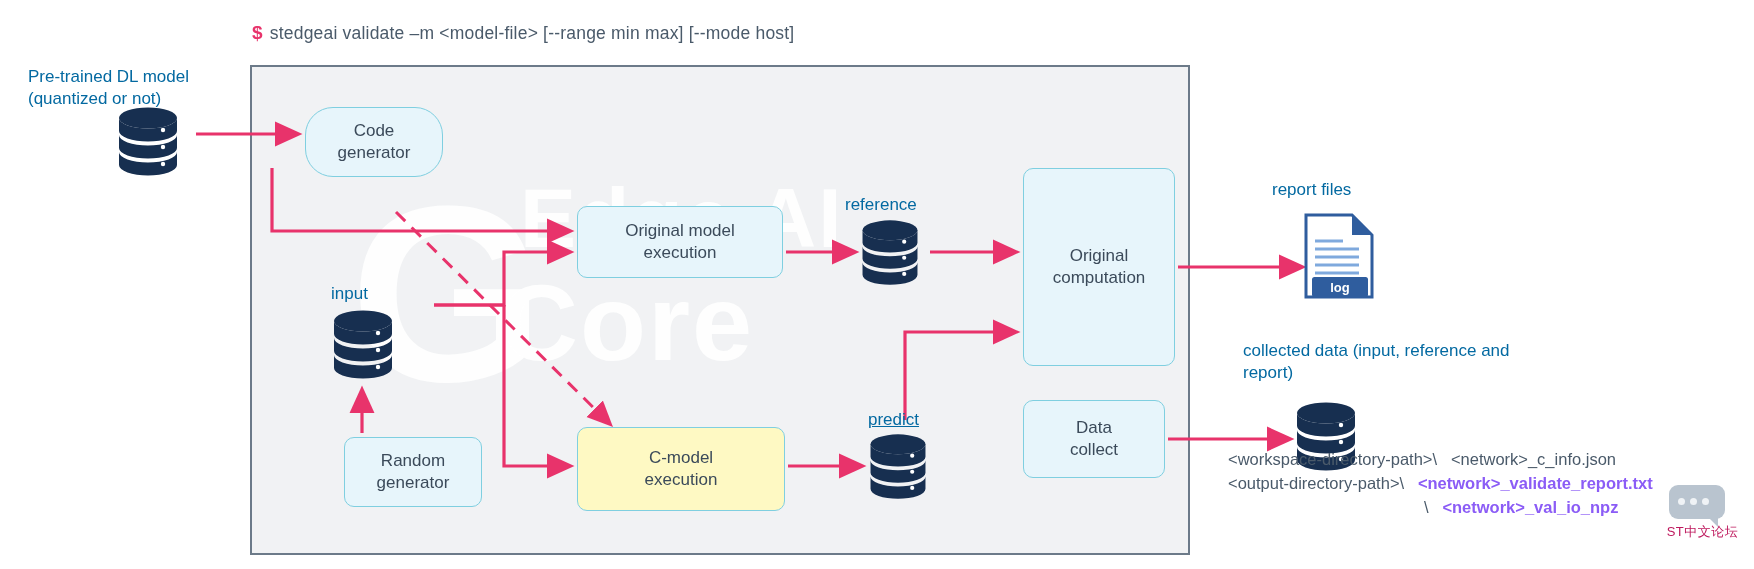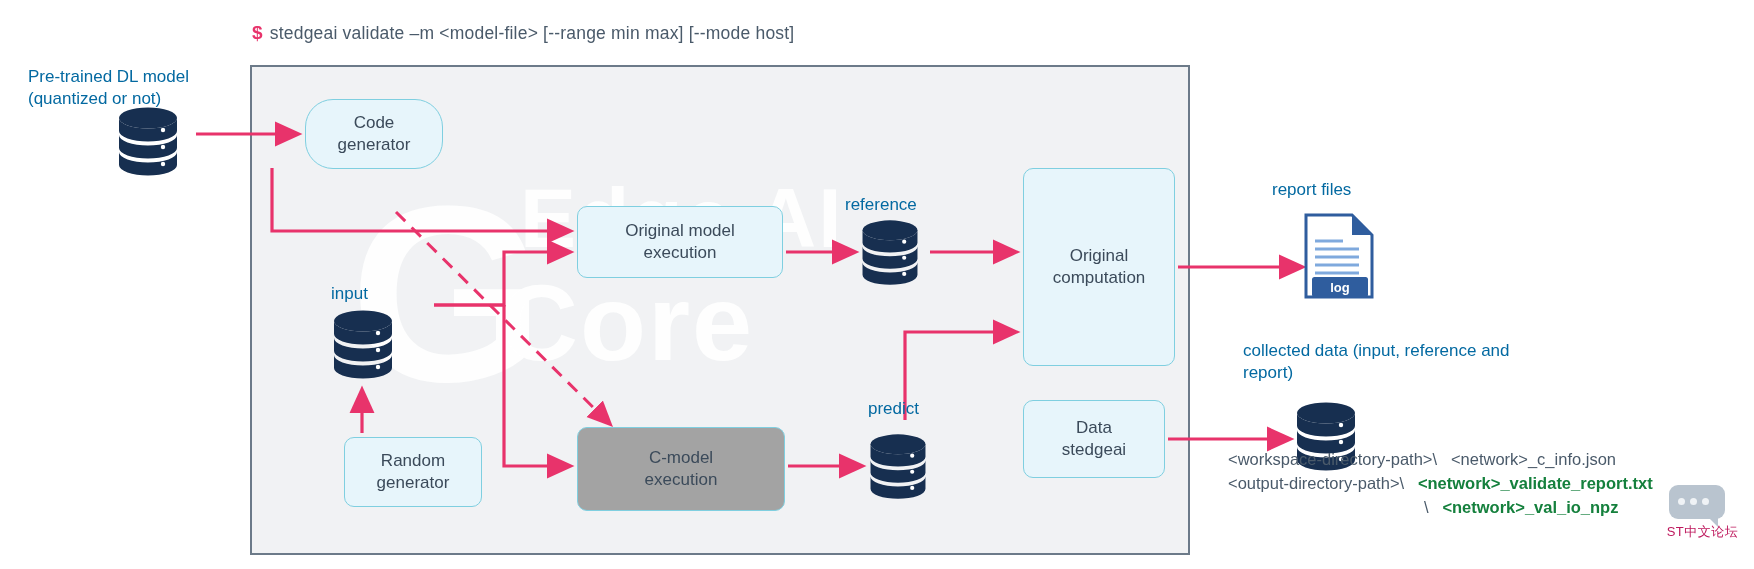--- a/index.html
+++ b/index.html
@@ -22,45 +22,45 @@
   #wm .wm-text{position:absolute;color:#ffffff;font-weight:bold;
        font-family:"Liberation Sans","DejaVu Sans",sans-serif;opacity:.95;}
   #wm .wm-edge{left:220px;top:20px;font-size:84px;letter-spacing:2px;}
   #wm .wm-core{left:200px;top:110px;font-size:108px;letter-spacing:2px;}
   #wm .wm-g{left:50px;top:30px;font-size:250px;line-height:230px;}
 
   
   .pbox{box-sizing:border-box;border:1.6px solid #7fcfe0;border-radius:10px;
         background:#e7f5fb;display:flex;align-items:center;justify-content:center;
         text-align:center;font-size:17px;color:#3b4a5a;line-height:1.28;}
-  .pbox.yellow{background:#a3a3a3;border-color:#7fcfe0;}
-
-  #box-codegen{left:305px;top:99px;width:138px;height:70px;border-radius:28px;}
+  .pbox.yellow{background:#fef9c3;border-color:#7fcfe0;}
+
+  #box-codegen{left:305px;top:107px;width:138px;height:70px;border-radius:28px;}
   #box-original{left:577px;top:206px;width:206px;height:72px;}
   #box-random{left:299px;top:437px;width:138px;height:70px;margin-left:45px;}
   #box-cmodel{left:577px;top:427px;width:208px;height:84px;}
   #box-metrics{left:1023px;top:168px;width:152px;height:198px;}
   #box-collect{left:1023px;top:400px;width:142px;height:78px;}
 
   
   .db{position:absolute;}
   .db svg{display:block;}
 
   
   .lbl{font-size:17px;color:#0369a1;line-height:1.3;}
   #lbl-pretrained{left:28px;top:66px;width:215px;}
   #lbl-input{left:331px;top:283px;}
   #lbl-reference{left:845px;top:194px;}
-  #lbl-predict{left:868px;top:398px;}
+  #lbl-predict{left:868px;top:409px;text-decoration:underline;}
   #lbl-reportfiles{left:1272px;top:179px;}
   #lbl-collected{left:1243px;top:340px;width:340px;}
 
   
   #outpaths{left:1228px;top:448px;width:520px;font-size:16.5px;color:#4a5a6a;line-height:1.45;white-space:nowrap;}
-  #outpaths b{font-weight:bold;color:#15803d;}
+  #outpaths b{font-weight:bold;color:#8b5cf6;}
   #outpaths .r2{text-align:left;}
   #outpaths .r3{padding-left:196px;}
 
   
   #arrows{left:0;top:0;width:1754px;height:569px;pointer-events:none;}
 
   
   #forum{left:1655px;top:485px;width:95px;height:70px;}
   #forum .bubble{position:absolute;left:14px;top:0;width:56px;height:34px;
       background:#b9c4cf;border-radius:9px;}
@@ -183,21 +183,21 @@
   <div class="abs pbox" id="box-metrics">
     <div>
       <div>Original</div>
       <div>computation</div>
     </div>
   </div>
 
   <div class="abs pbox" id="box-collect">
     <div>
       <div>Data</div>
-      <div>stedgeai</div>
+      <div>collect</div>
     </div>
   </div>
 
   <div class="abs lbl" id="lbl-input">input</div>
   <div class="db abs" style="left:325px;top:308px;">
     <svg width="76" height="76" viewBox="0 0 76 76">
       <g fill="#172f50">
         <ellipse cx="38" cy="13" rx="29" ry="10.5"></ellipse>
         <path d="M9,13 v13 a29,10.5 0 0 0 58,0 v-13 a29,10.5 0 0 1 -58,0 z"></path>
         <path d="M9,30 v13 a29,10.5 0 0 0 58,0 v-13 a29,10.5 0 0 1 -58,0 z"></path>

